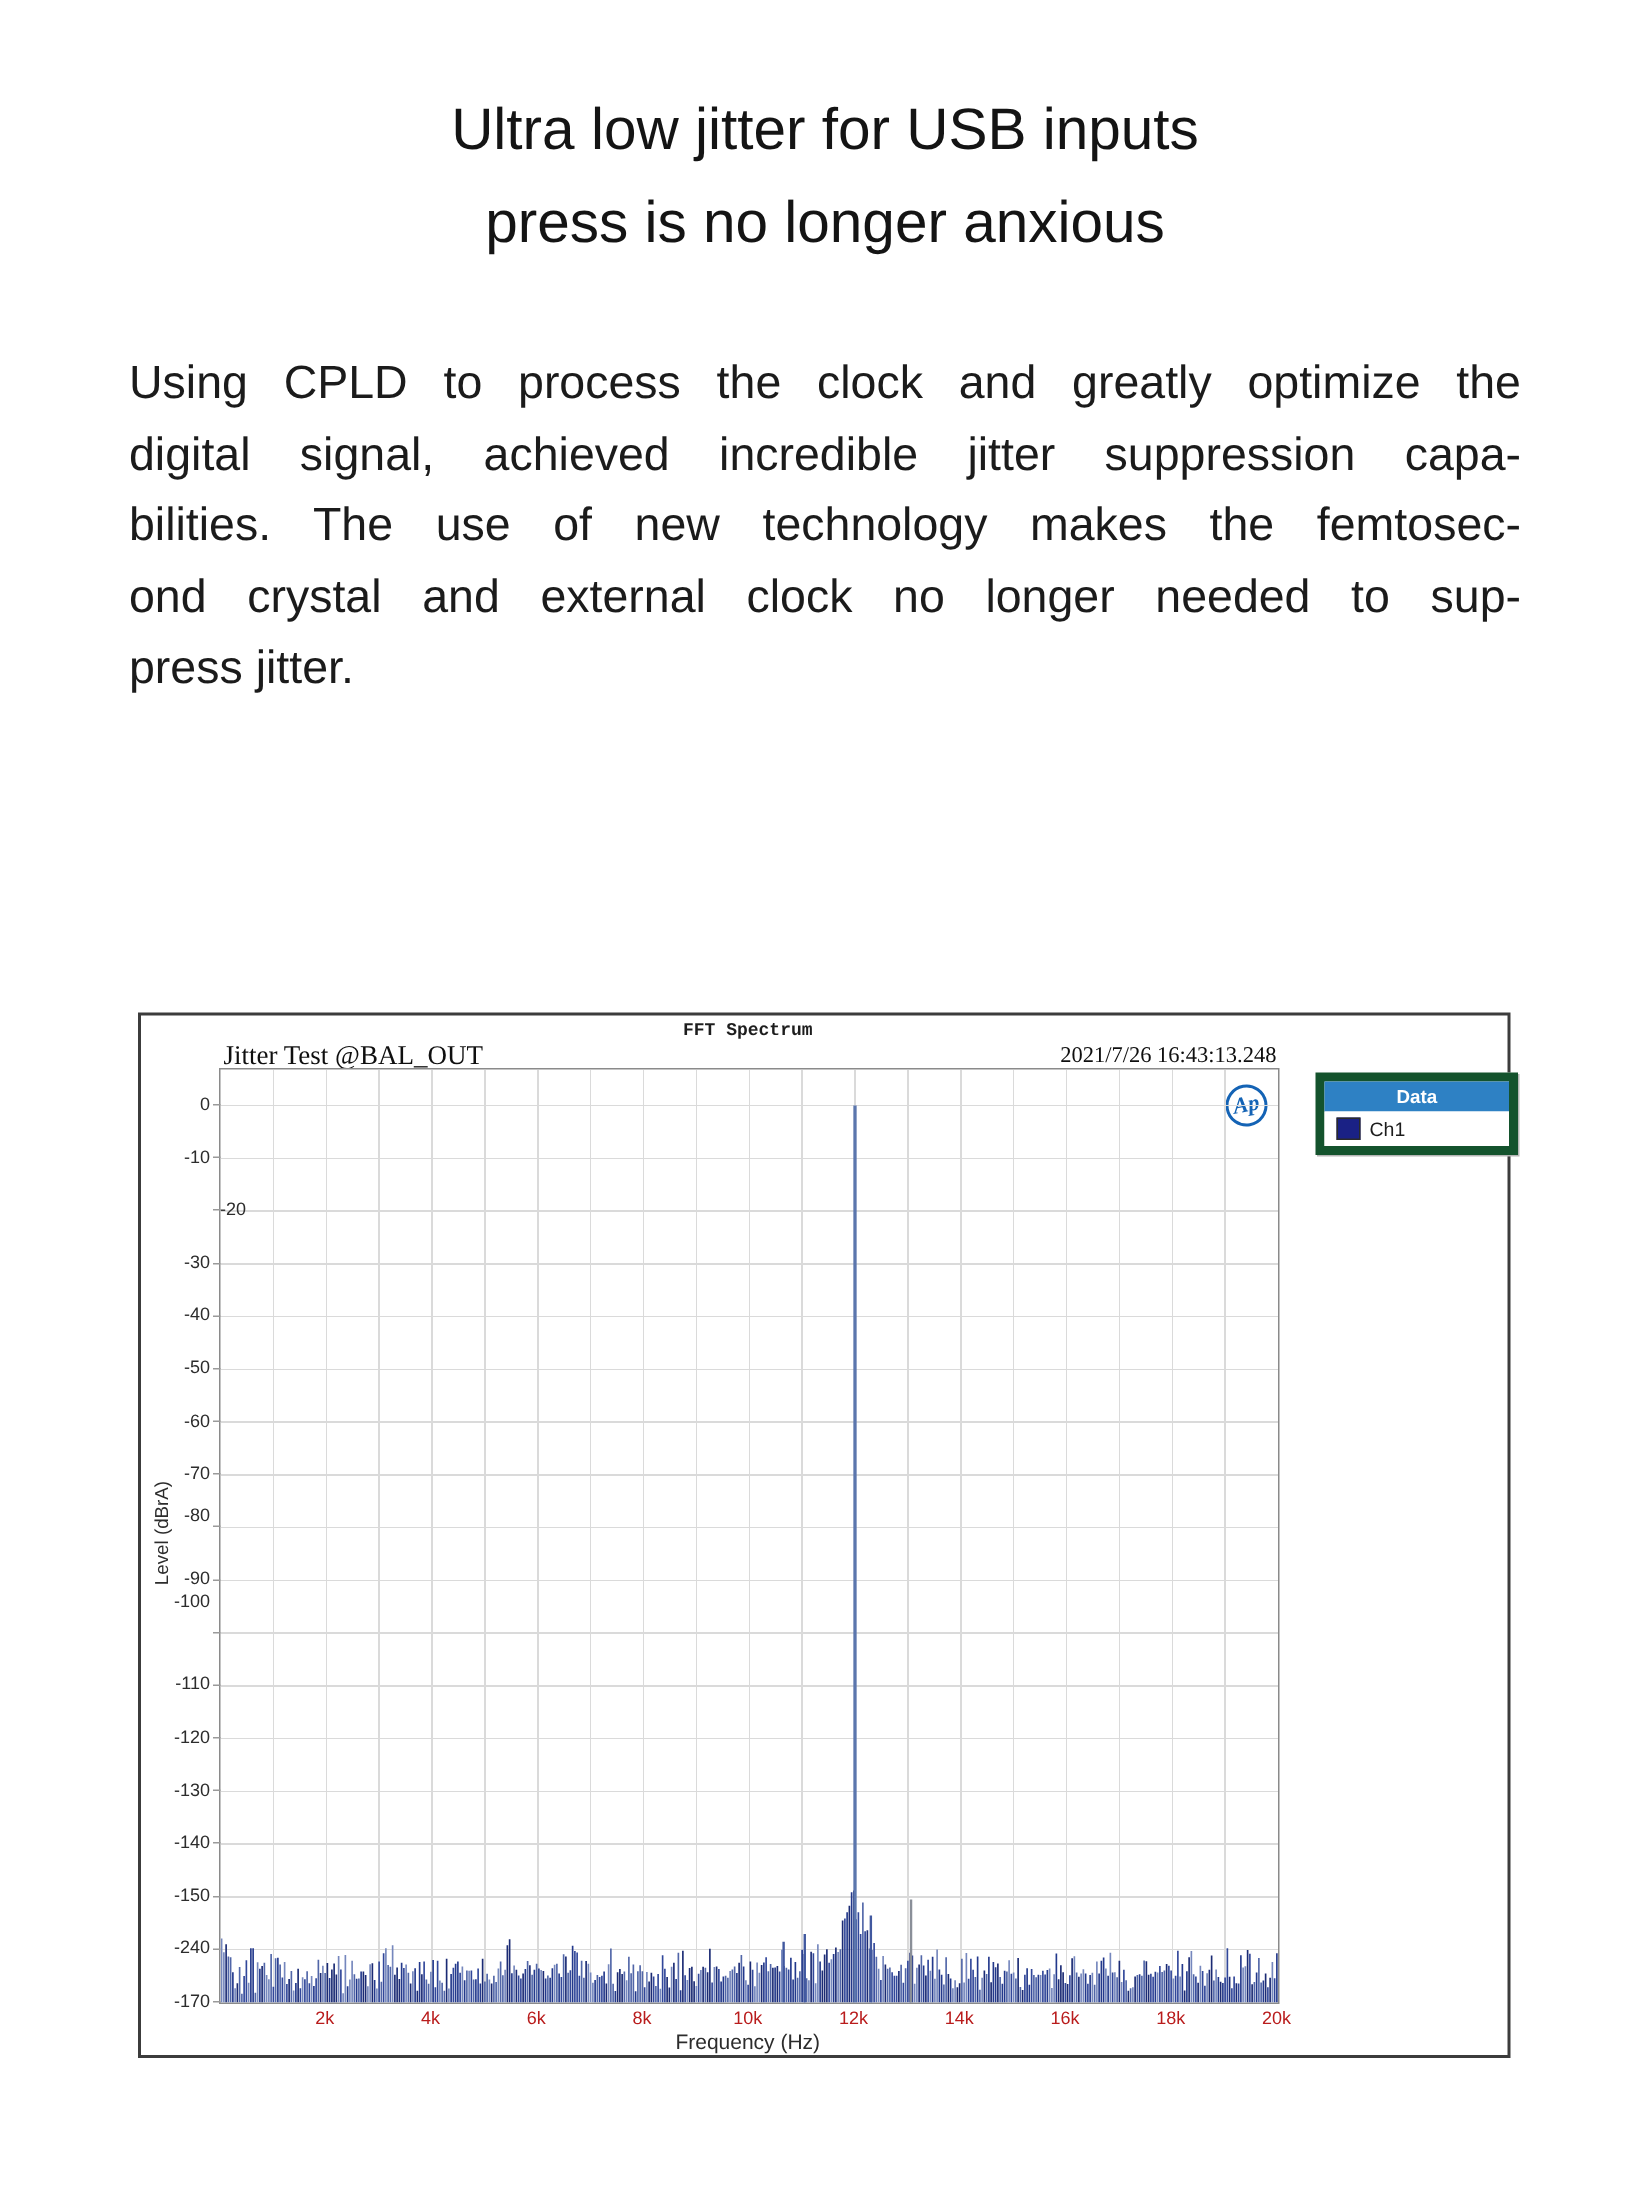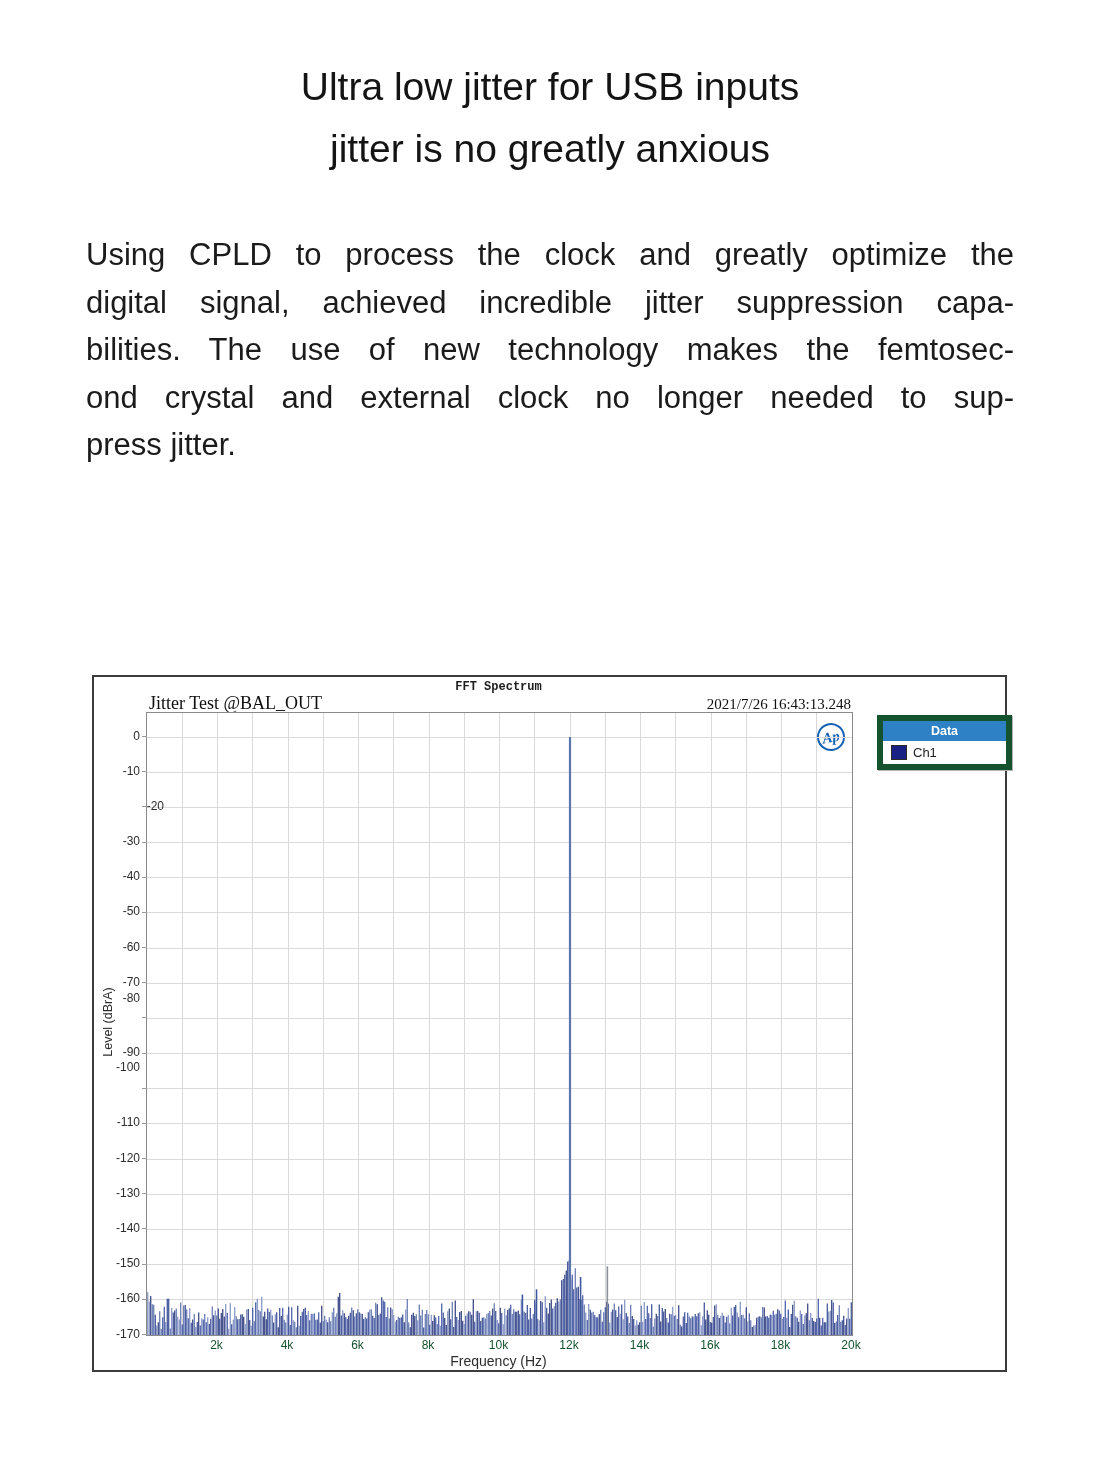--- a/index.html
+++ b/index.html
@@ -31,21 +31,21 @@
   .plot svg{position:absolute;left:0;top:0;}
 
   .ap-logo{position:absolute;top:10px;right:7px;width:24px;height:24px;
            border:2px solid #1463b5;border-radius:50%;color:#1463b5;
            font-family:"Liberation Serif",serif;font-style:italic;font-weight:bold;font-size:15px;
            display:flex;align-items:center;justify-content:center;transform:rotate(-10deg);
            background:#ffffff;}
 
   .ylab{position:absolute;left:0;width:46px;text-align:right;font-size:12px;color:#2c2c2c;}
   .ytickmark{position:absolute;left:48px;width:5px;height:1px;background:#9a9a9a;}
-  .xlab{position:absolute;width:46px;text-align:center;font-size:12px;color:#14532d;top:661px;}
+  .xlab{position:absolute;width:46px;text-align:center;font-size:12px;color:#b91c1c;top:661px;}
   .xaxis-label{position:absolute;left:52px;width:705px;top:676px;text-align:center;
                font-size:14px;color:#2c2c2c;}
   .yaxis-label{position:absolute;left:-41px;top:338px;width:110px;text-align:center;
                transform:rotate(-90deg);font-size:12.5px;color:#2c2c2c;white-space:nowrap;}
 
   
   .legend{position:absolute;left:783px;top:38px;width:123px;border:6px solid #14532d;
           background:#ffffff;box-shadow:1px 1px 0 #b5b5b5;}
   .legend-header{background:#2e81c4;color:#ffffff;font-size:12.5px;font-weight:bold;
                  text-align:center;padding:3px 0;}
@@ -53,21 +53,21 @@
               font-size:13px;color:#1d1d1d;background:#ffffff;}
   .legend-swatch{width:14px;height:13px;border:1px solid #2a2a2a;}
 </style>
 </head>
 <body>
 
 <div class="page">
 
   <div class="heading">
     <div>Ultra low jitter for USB inputs</div>
-    <div>jitter is no greatly anxious</div>
+    <div>press is no longer anxious</div>
   </div>
 
   <div class="body-text">
     <div class="jline">Using CPLD to process the clock and greatly optimize the</div>
     <div class="jline">digital signal, achieved incredible jitter suppression capa-</div>
     <div class="jline">bilities. The use of new technology makes the femtosec-</div>
     <div class="jline">ond crystal and external clock no longer needed to sup-</div>
     <div class="jline last">press jitter.</div>
   </div>
 
@@ -618,37 +618,37 @@
       <div class="ylab" style="top: 157.029px;">-30</div>
       <div class="ytickmark" style="top: 164.529px;"></div>
       <div class="ylab" style="top: 192.206px;">-40</div>
       <div class="ytickmark" style="top: 199.706px;"></div>
       <div class="ylab" style="top: 227.382px;">-50</div>
       <div class="ytickmark" style="top: 234.882px;"></div>
       <div class="ylab" style="top: 262.559px;">-60</div>
       <div class="ytickmark" style="top: 270.059px;"></div>
       <div class="ylab" style="top: 297.735px;">-70</div>
       <div class="ytickmark" style="top: 305.235px;"></div>
-      <div class="ylab" style="top: 314px;">-80</div>
+      <div class="ylab" style="top: 326px;">-80</div>
       <div class="ytickmark" style="top: 340.412px;"></div>
       <div class="ylab" style="top: 368.088px;">-90</div>
       <div class="ytickmark" style="top: 375.588px;"></div>
       <div class="ylab" style="top: 383px;">-100</div>
       <div class="ytickmark" style="top: 410.765px;"></div>
       <div class="ylab" style="top: 438.441px;">-110</div>
       <div class="ytickmark" style="top: 445.941px;"></div>
       <div class="ylab" style="top: 473.618px;">-120</div>
       <div class="ytickmark" style="top: 481.118px;"></div>
       <div class="ylab" style="top: 508.794px;">-130</div>
       <div class="ytickmark" style="top: 516.294px;"></div>
       <div class="ylab" style="top: 543.971px;">-140</div>
       <div class="ytickmark" style="top: 551.471px;"></div>
       <div class="ylab" style="top: 579.147px;">-150</div>
       <div class="ytickmark" style="top: 586.647px;"></div>
-      <div class="ylab" style="top: 614.324px;">-160</div>
+      <div class="ylab" style="top: 614.324px;">-240</div>
       <div class="ytickmark" style="top: 621.824px;"></div>
       <div class="ylab" style="top: 649.5px;">-170</div>
       <div class="ytickmark" style="top: 657px;"></div>
       <div class="xlab" style="left: 99.5px;">2k</div>
       <div class="xlab" style="left: 170px;">4k</div>
       <div class="xlab" style="left: 240.5px;">6k</div>
       <div class="xlab" style="left: 311px;">8k</div>
       <div class="xlab" style="left: 381.5px;">10k</div>
       <div class="xlab" style="left: 452px;">12k</div>
       <div class="xlab" style="left: 522.5px;">14k</div>

